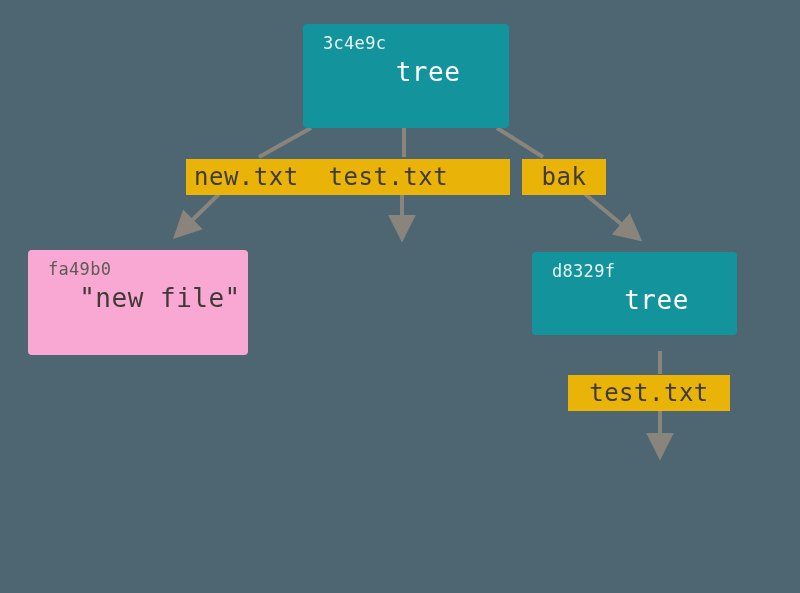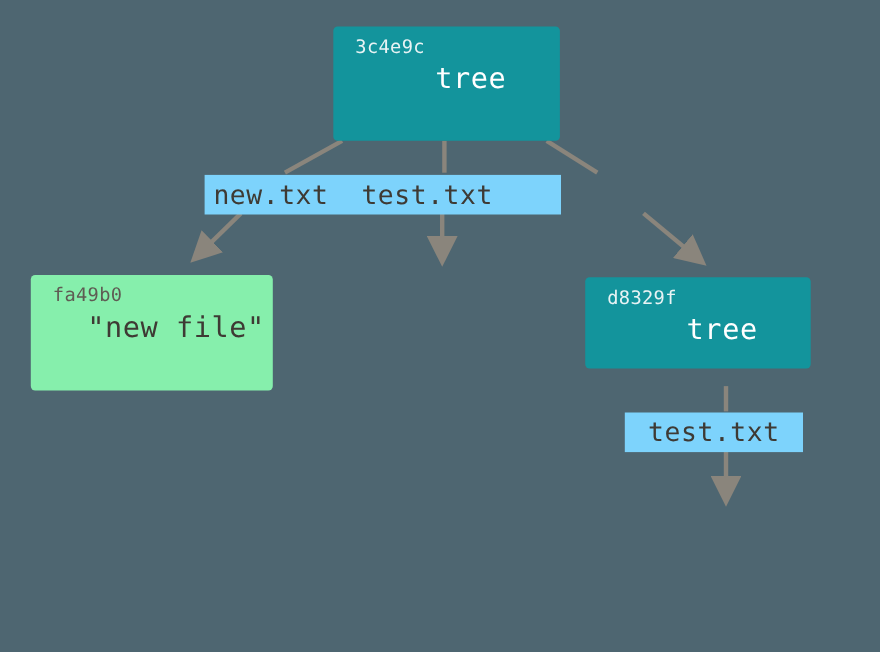--- a/index.html
+++ b/index.html
@@ -27,21 +27,21 @@
   .node {
     position: absolute;
     border-radius: 4px;
     box-sizing: border-box;
     z-index: 3;
   }
   .node.tree {
     background: #13949c;
   }
   .node.blob {
-    background: #86efac;
+    background: #f9a8d4;
   }
 
   .node-hash {
     position: absolute;
     left: 20px;
     top: 9px;
     font-size: 17px;
     letter-spacing: 0.3px;
     white-space: nowrap;
   }
@@ -57,21 +57,21 @@
     font-size: 26px;
     letter-spacing: 0.5px;
     white-space: nowrap;
     padding-left: 44px;
   }
   .node.tree .node-label { color: #ffffff; }
   .node.blob .node-label { color: #3e3a34; }
 
   .edge-label {
     position: absolute;
-    background: #7dd3fc;
+    background: #eab308;
     color: #3e3a34;
     font-size: 24px;
     letter-spacing: 0.5px;
     display: flex;
     align-items: center;
     justify-content: center;
     box-sizing: border-box;
     white-space: pre;
     z-index: 4;
   }
@@ -125,16 +125,17 @@
 
 
   <div class="node tree" style="left:532px; top:252px; width:205px; height:83px;">
     <span class="node-hash">d8329f</span>
     <span class="node-label">tree</span>
   </div>
 
 
   <div class="edge-label pair" style="left:186px; top:159px; width:324px; height:36px;">new.txt  test.txt</div>
 
+  <div class="edge-label" style="left:522px; top:159px; width:84px; height:36px;">bak</div>
 
   <div class="edge-label" style="left:568px; top:375px; width:162px; height:36px;">test.txt</div>
 
 </div>
 
 </body></html>

